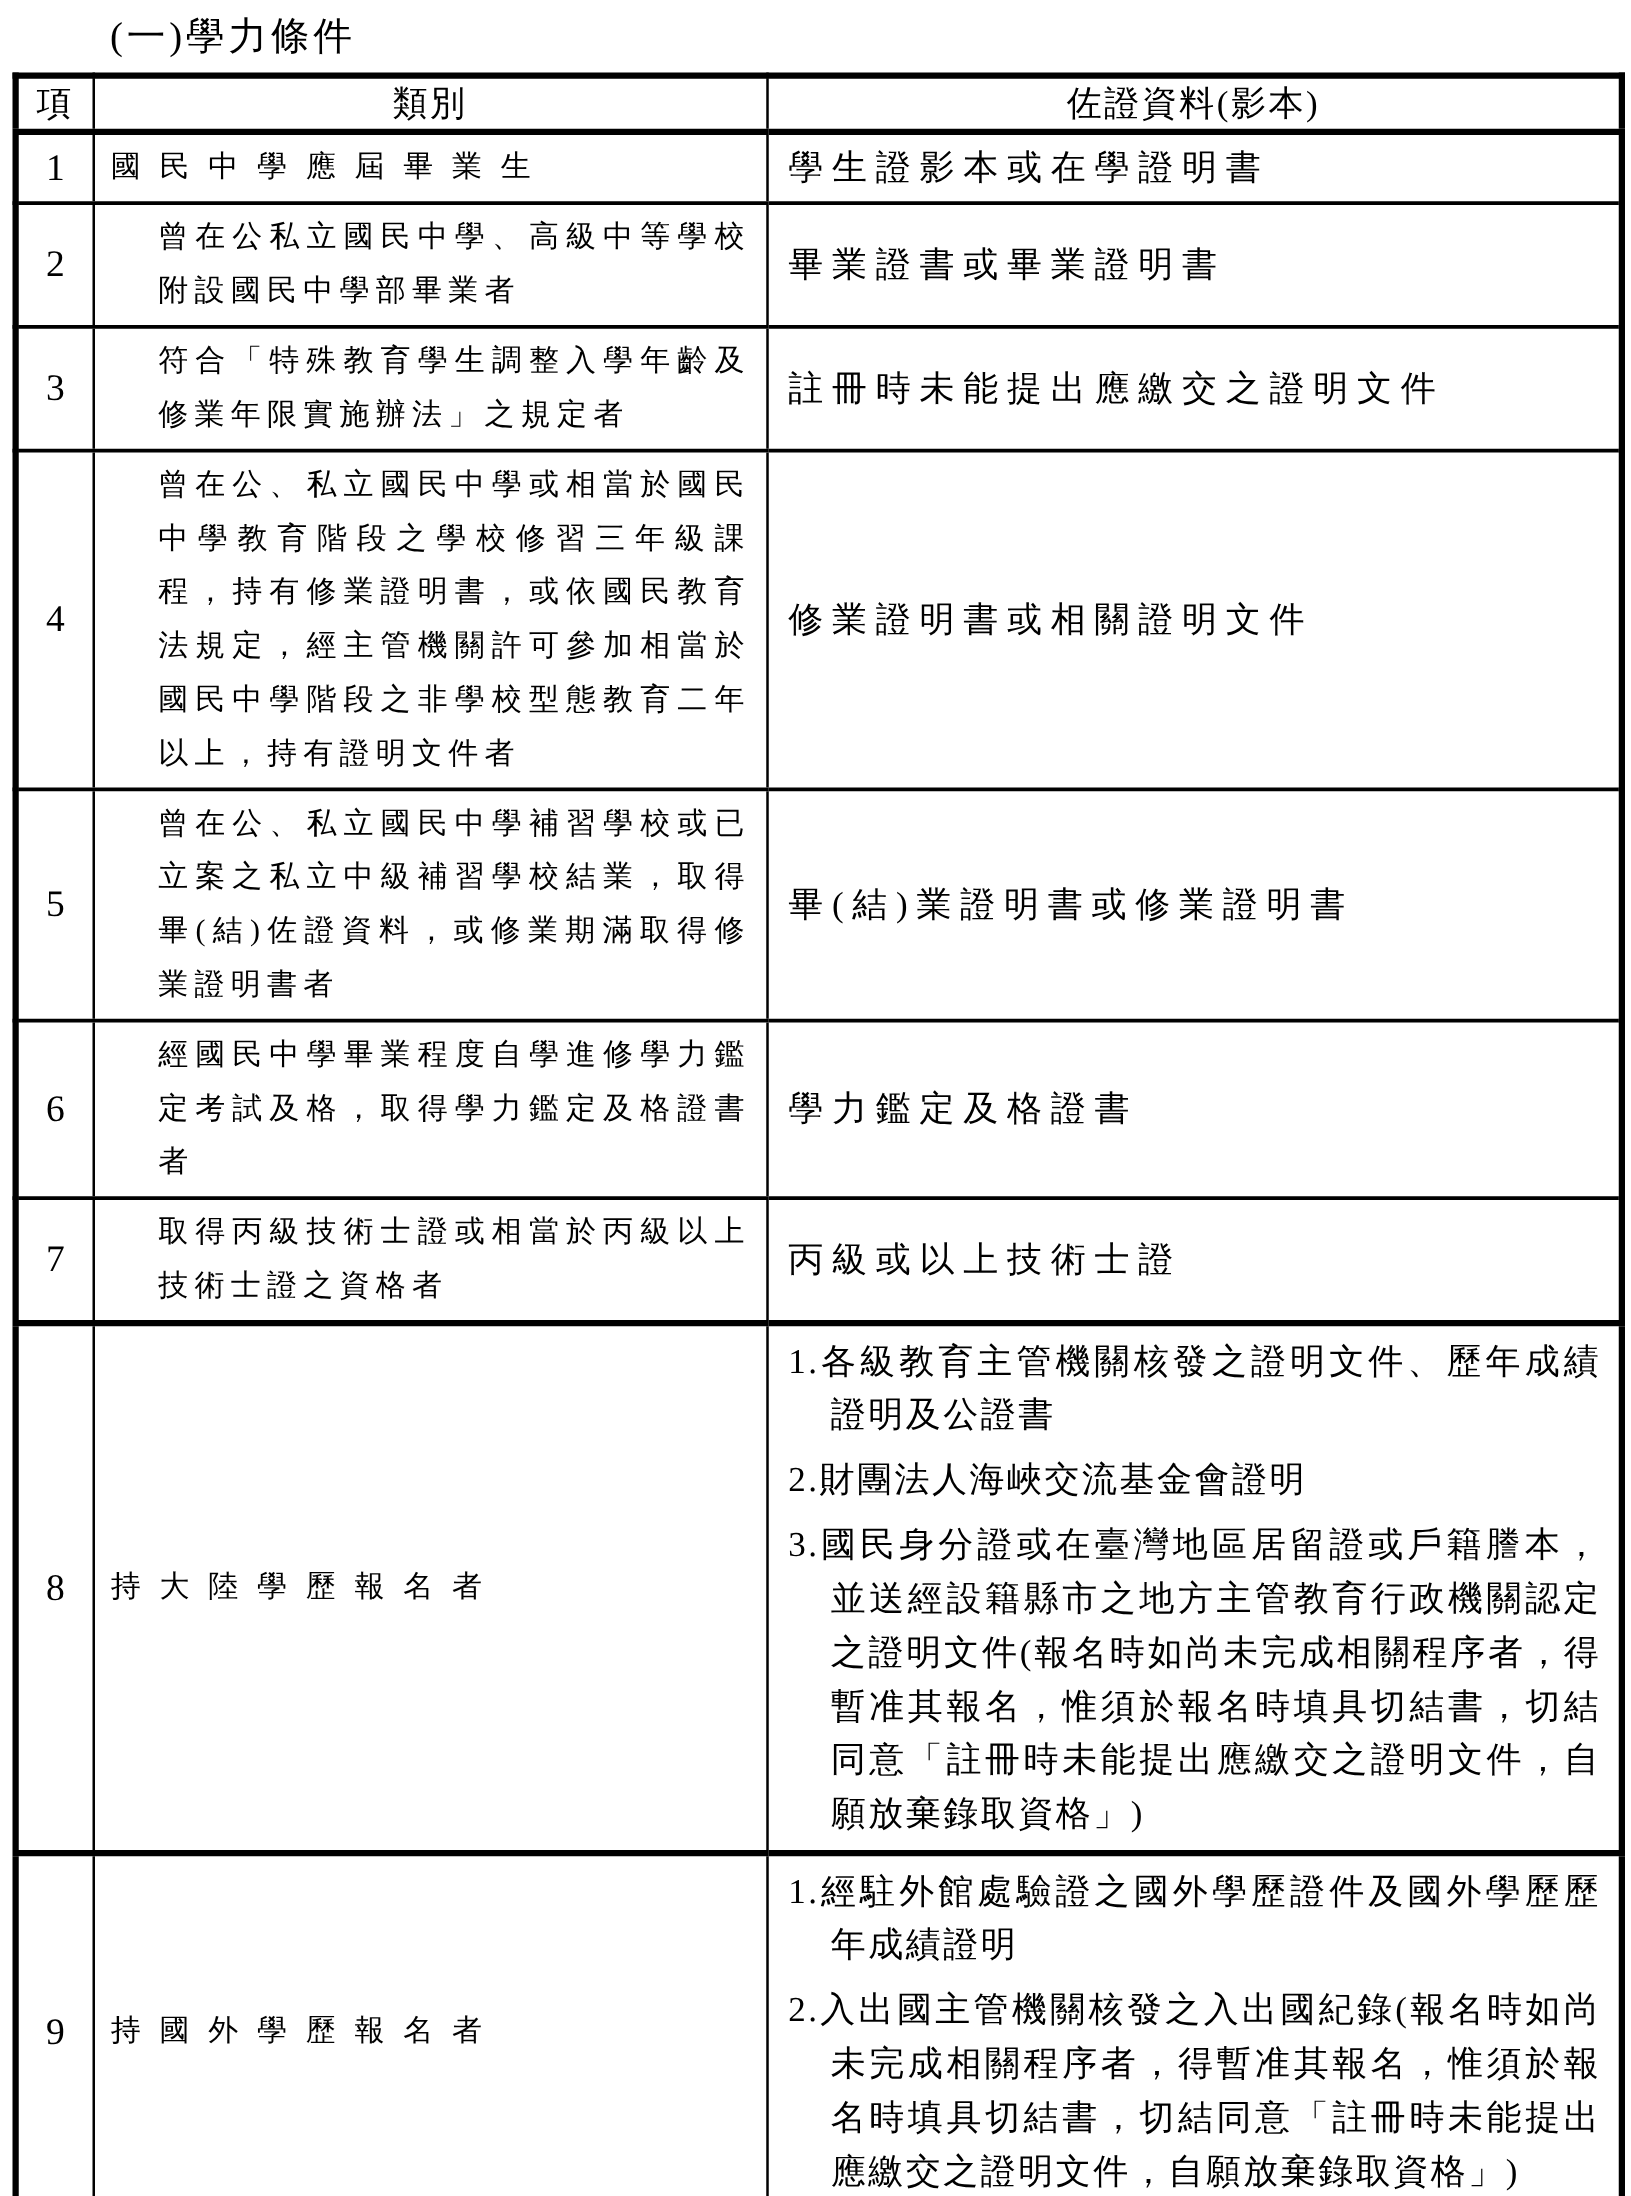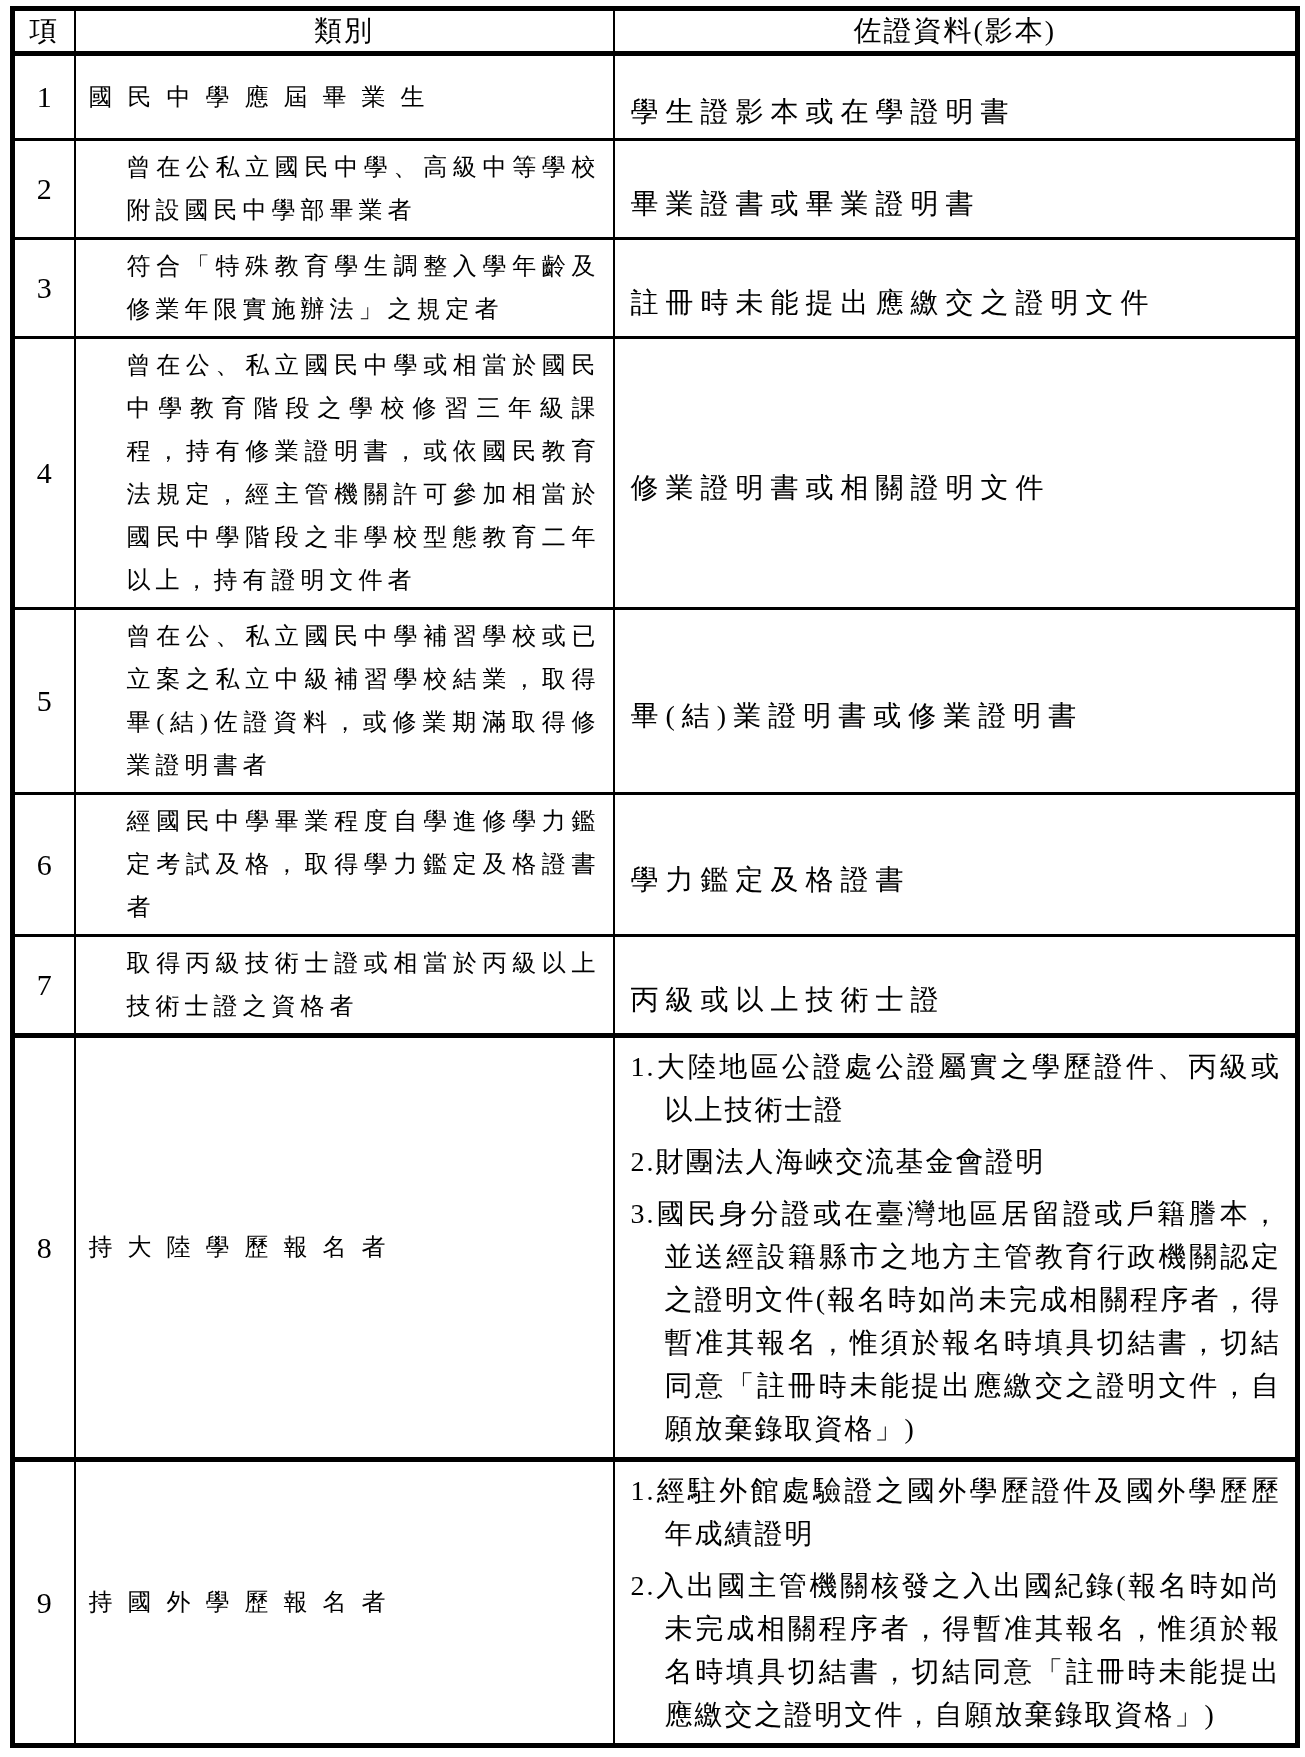--- a/index.html
+++ b/index.html
@@ -65,38 +65,39 @@
     text-justify: inter-ideograph;
     letter-spacing: 5px;
     margin-left: 38px;
   }
   .cat-single { letter-spacing: 15px; white-space: nowrap; }
   td.ev-cell {
     font-size: 28px;
     line-height: 43px;
     padding: 5px 14px 5px 16px;
   }
-  .ev-single { letter-spacing: 7px; margin-top: 29px; }
+  .ev-single { letter-spacing: 7px; }
   .ev-item {
     padding-left: 34px;
     text-indent: -34px;
     text-align: justify;
     text-justify: inter-ideograph;
     letter-spacing: 2px;
     line-height: 43px;
     margin: 9px 0;
   }
   .ev-item:first-child { margin-top: 2px; }
   .ev-item:last-child { margin-bottom: 2px; font-family: Liberation Serif, serif; }
 </style>
 </head>
 <body>
 
 <div class="page">
 
+  <div class="doc-title">(一)學力條件</div>
 
   <table class="qual-table">
     <colgroup>
       <col class="c-no">
         <col class="c-cat">
         <col class="c-ev">
     </colgroup>
     <thead>
       <tr>
         <th>項</th>
@@ -167,21 +168,21 @@
           <td class="ev-cell">
             <div class="ev-single">丙級或以上技術士證</div>
           </td>
         </tr>
         <tr class="thick-bottom">
           <td class="no-cell">8</td>
           <td class="cat-cell">
             <div class="cat-single">持大陸學歷報名者</div>
           </td>
           <td class="ev-cell">
-            <div class="ev-item"><span>1.</span><span>大陸地區公證處公證屬實之學歷證件、丙級或以上技術士證</span></div>
+            <div class="ev-item"><span>1.</span><span>各級教育主管機關核發之證明文件、歷年成績證明及公證書</span></div>
             <div class="ev-item"><span>2.</span><span>財團法人海峽交流基金會證明</span></div>
             <div class="ev-item"><span>3.</span><span>國民身分證或在臺灣地區居留證或戶籍謄本，並送經設籍縣市之地方主管教育行政機關認定之證明文件(報名時如尚未完成相關程序者，得暫准其報名，惟須於報名時填具切結書，切結同意「註冊時未能提出應繳交之證明文件，自願放棄錄取資格」)</span></div>
           </td>
         </tr>
         <tr>
           <td class="no-cell">9</td>
           <td class="cat-cell">
             <div class="cat-single">持國外學歷報名者</div>
           </td>
           <td class="ev-cell">

